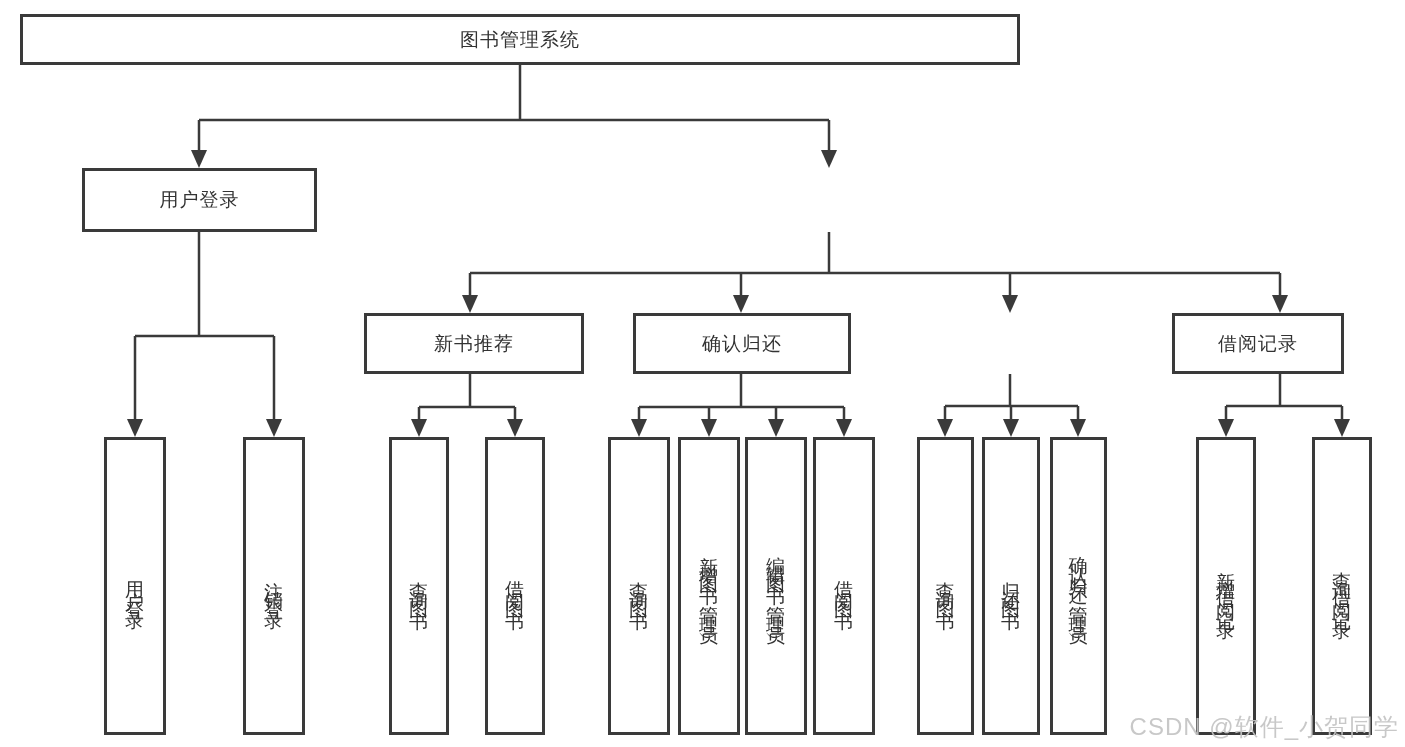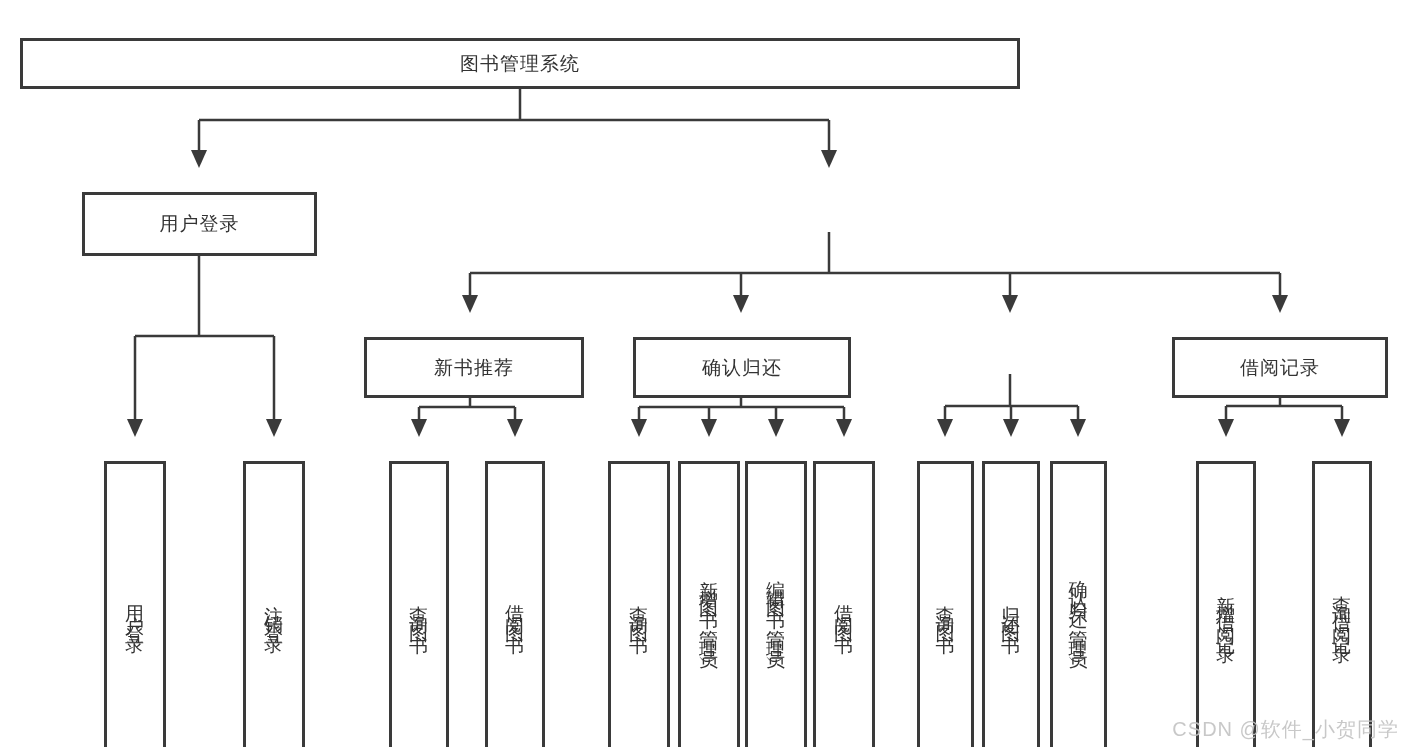--- a/index.html
+++ b/index.html
@@ -17,34 +17,33 @@
     border:3px solid #3a3a3a;
     background:#ffffff;
     color:#333333;
     display:flex;
     align-items:center;
     justify-content:center;
     font-size:19px;
     letter-spacing:1px;
     z-index:2;
     text-align:center;
-    margin-top:24px;
   }
   .node.vert{
     writing-mode:vertical-rl;
     text-orientation:mixed;
     letter-spacing:10px;
     font-size:19px;
     line-height:1;
   }
   .watermark{
     position:absolute;
     right:6px;
     bottom:4px;
-    font-size:20px;
+    font-size:24px;
     color:#c4c4c4;
     letter-spacing:1px;
     z-index:10;
     opacity:0.92;
     white-space:nowrap;
   }
 </style>
 </head>
 <body>
 
@@ -89,21 +88,21 @@
       <polygon points="1334,419 1350,419 1342,437"></polygon>
     </g>
   </svg>
 
   <div class="node" style="left:20px;top:14px;width:1000px;height:51px">图书管理系统</div>
 
   <div class="node" style="left:82px;top:168px;width:235px;height:64px">用户登录</div>
 
   <div class="node" style="left:364px;top:313px;width:220px;height:61px">新书推荐</div>
   <div class="node" style="left:633px;top:313px;width:218px;height:61px">确认归还</div>
-  <div class="node" style="left:1172px;top:313px;width:216px;height:61px">借阅记录</div>
+  <div class="node" style="left:1172px;top:313px;width:172px;height:61px">借阅记录</div>
 
   <div class="node vert" style="left:104px;top:437px;width:62px;height:298px">用户登录</div>
   <div class="node vert" style="left:243px;top:437px;width:62px;height:298px">注销登录</div>
 
   <div class="node vert" style="left:389px;top:437px;width:60px;height:298px">查询图书</div>
   <div class="node vert" style="left:485px;top:437px;width:60px;height:298px">借阅图书</div>
 
   <div class="node vert" style="left:608px;top:437px;width:62px;height:298px">查询图书</div>
   <div class="node vert" style="left:678px;top:437px;width:62px;height:298px">新增图书（管理员）</div>
   <div class="node vert" style="left:745px;top:437px;width:62px;height:298px">编辑图书（管理员）</div>

